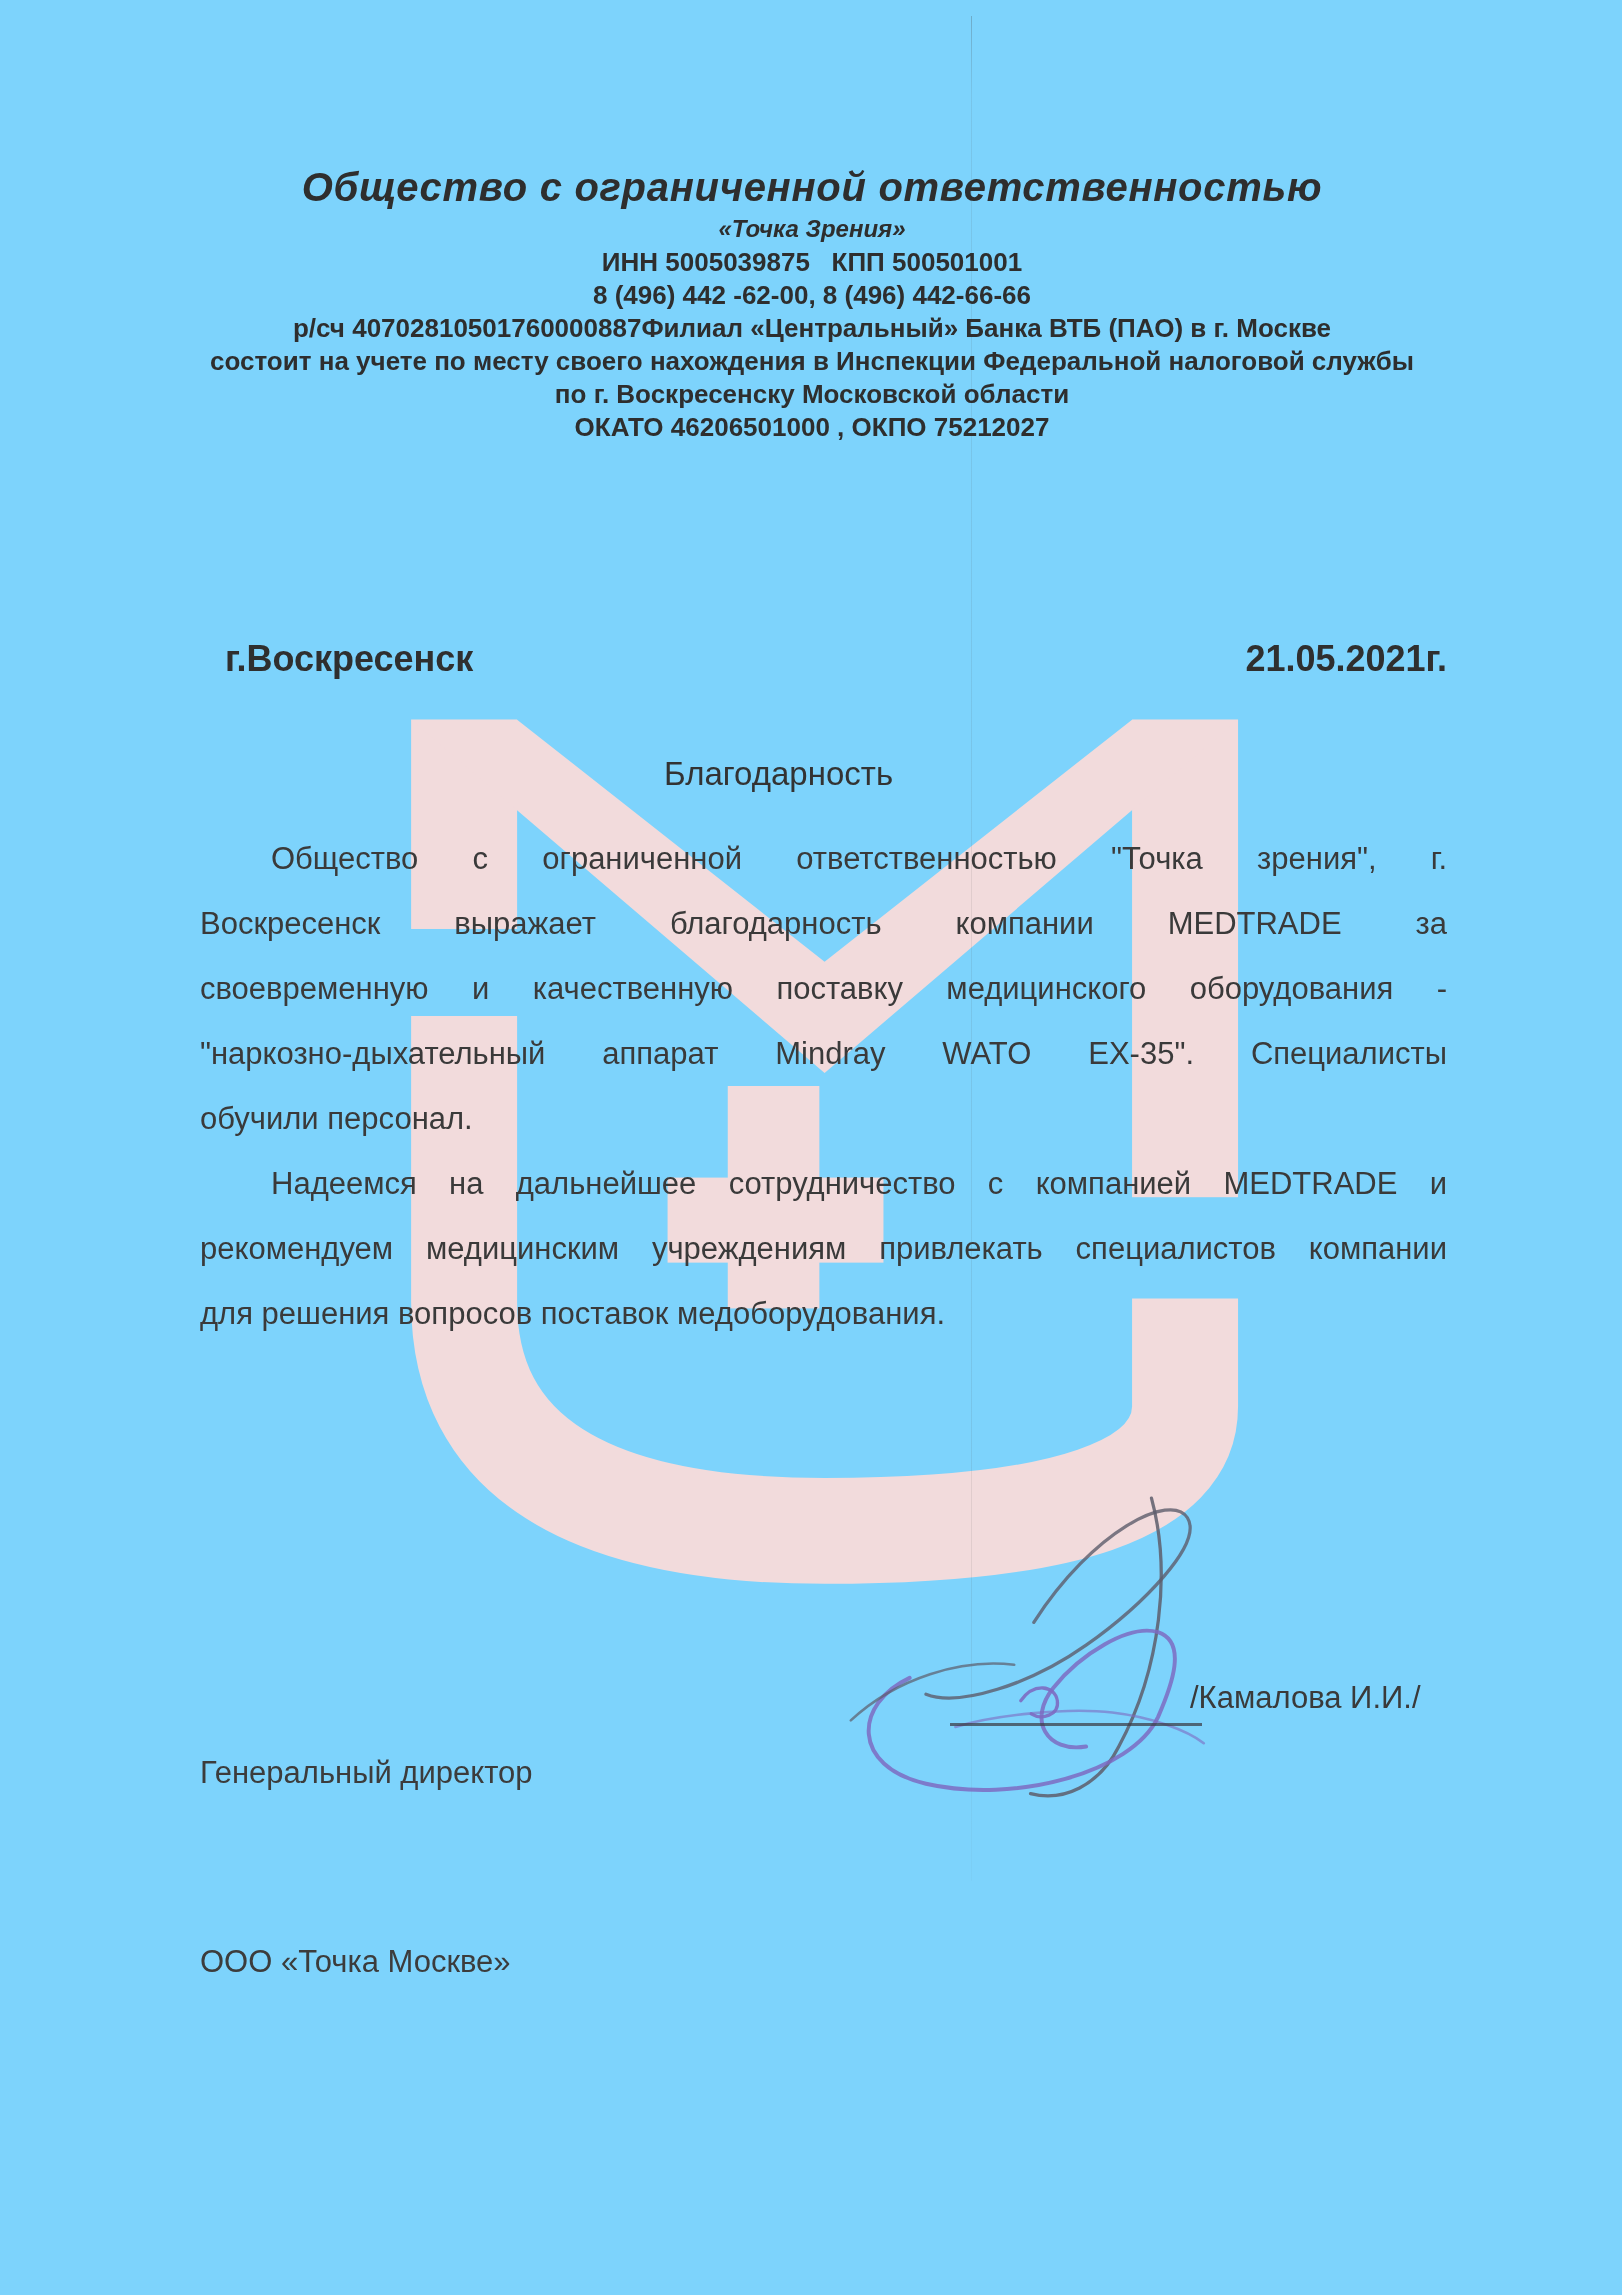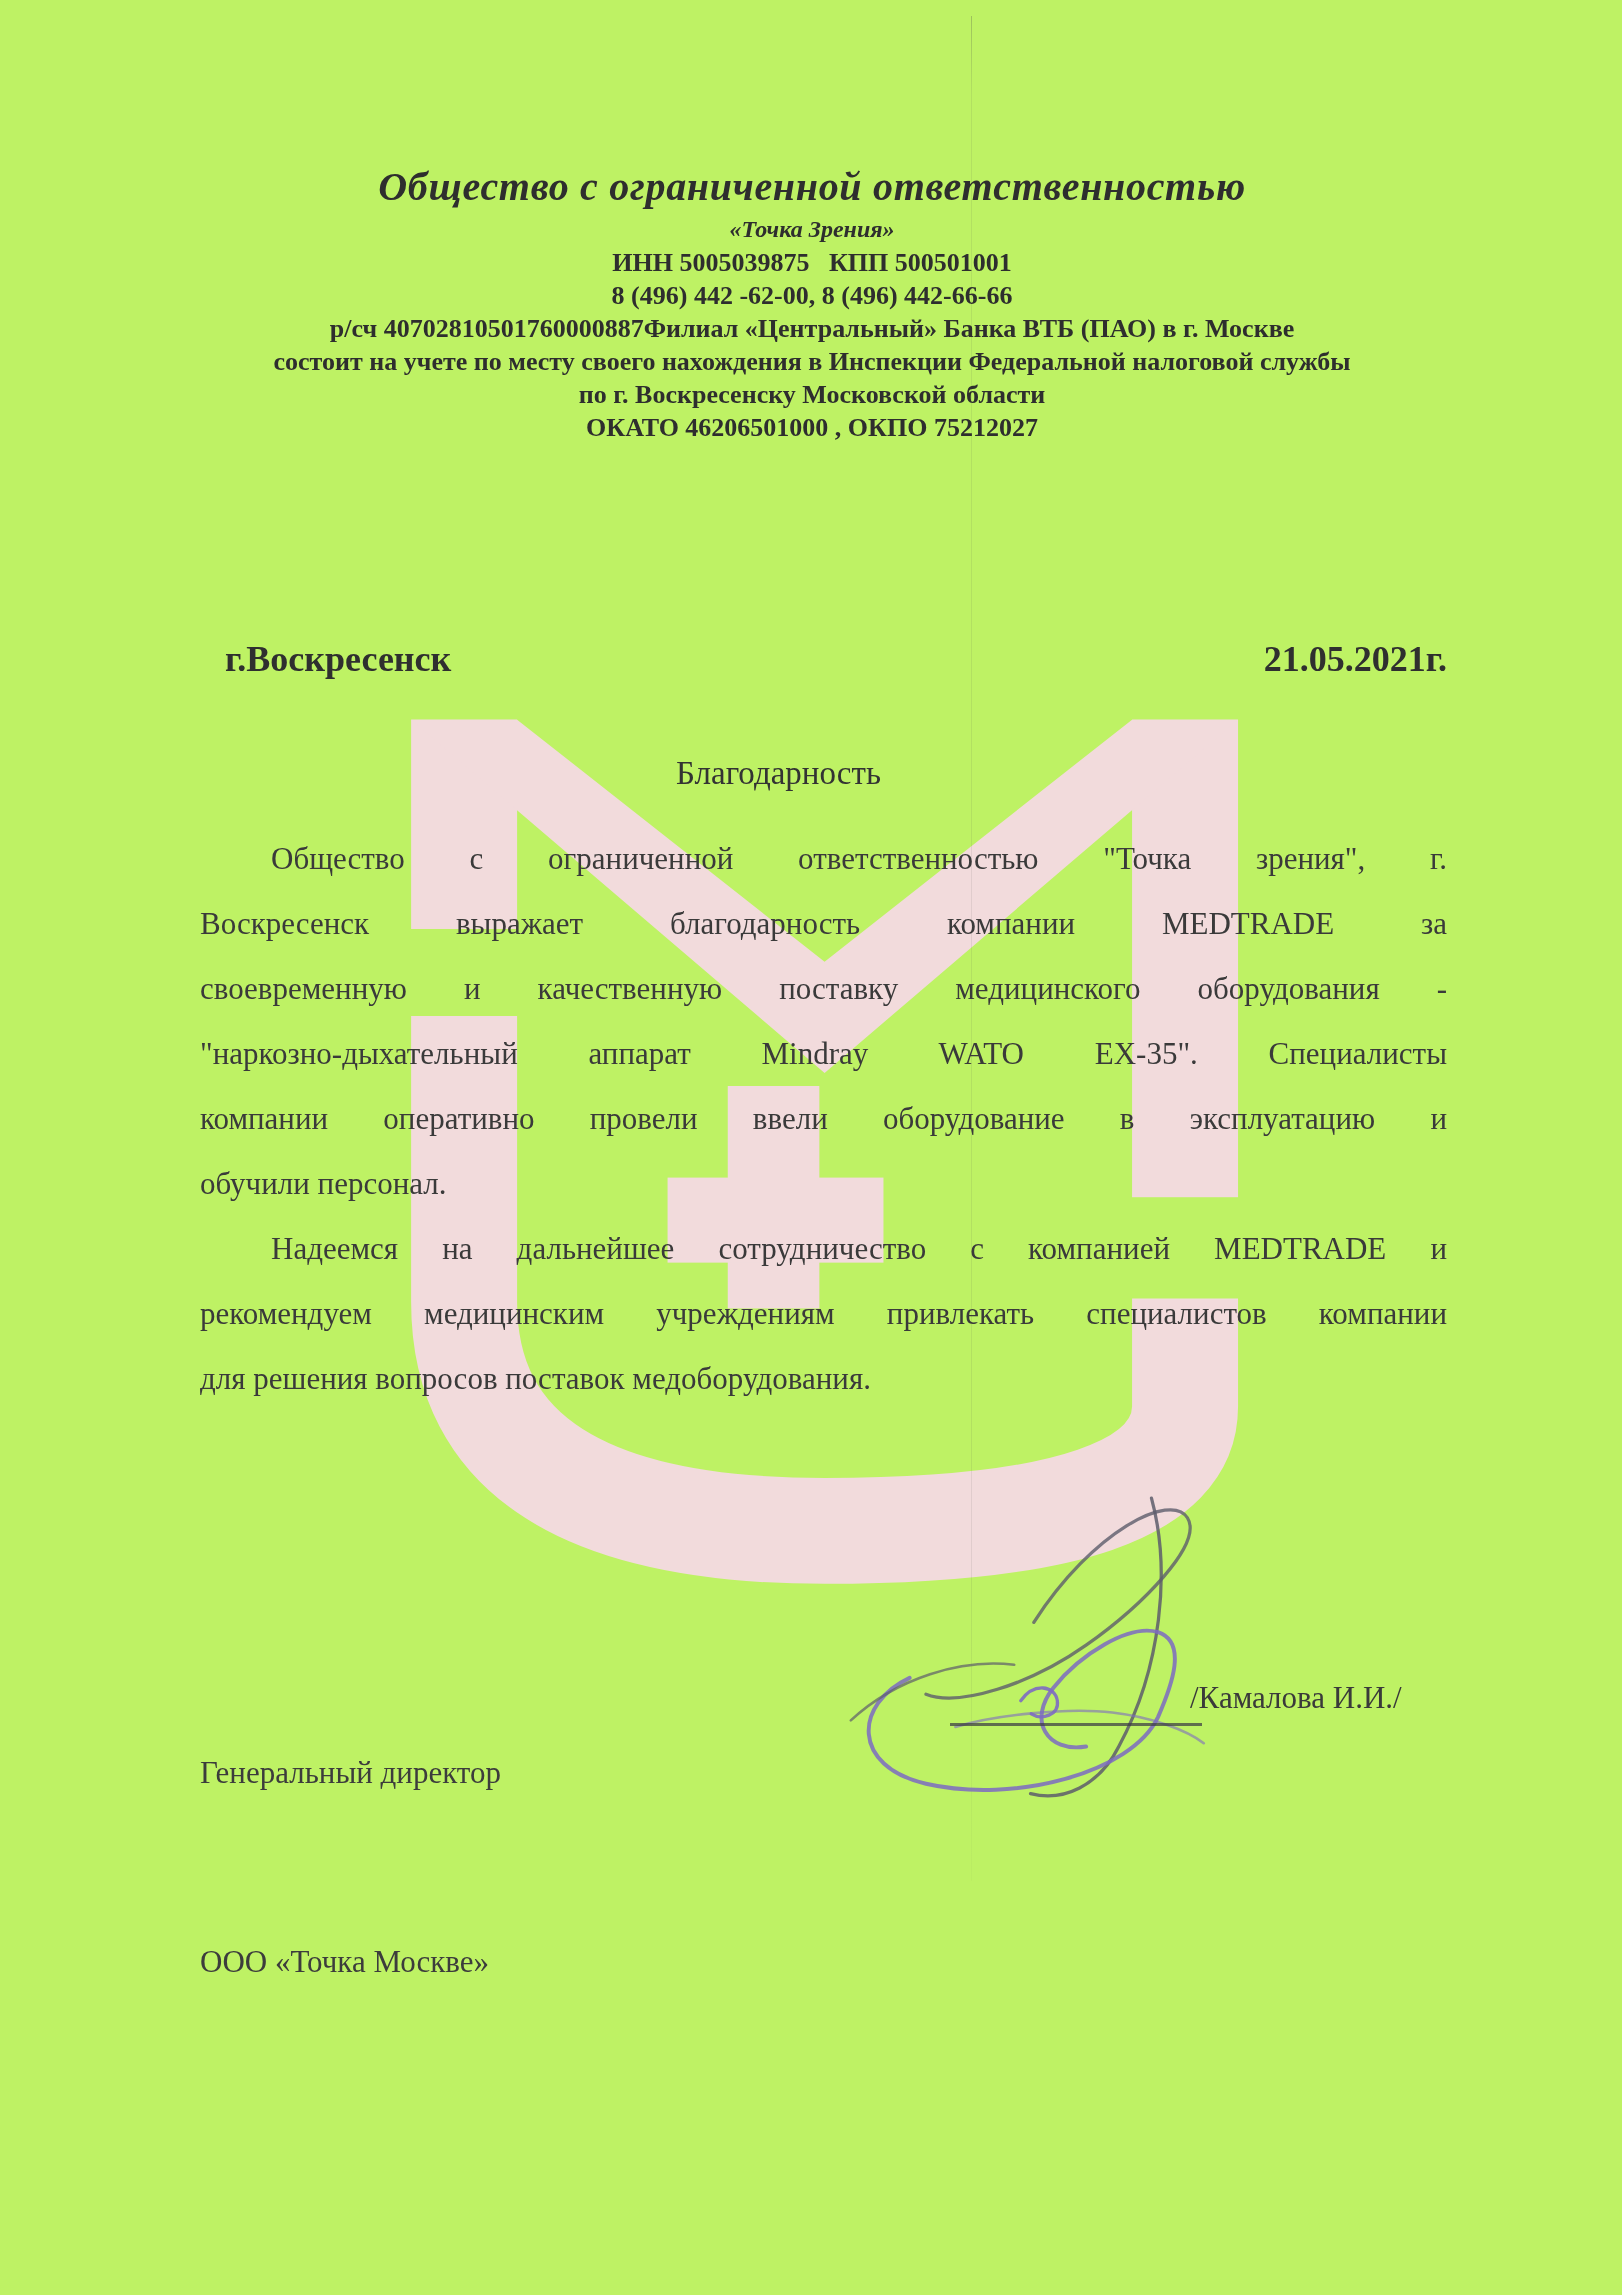--- a/index.html
+++ b/index.html
@@ -1,23 +1,23 @@
 <!DOCTYPE html>
 <html style="font-size:10.5px"><head>
 <meta charset="utf-8">
 <style>
   html, body { margin: 0; padding: 0; background: #e8e8e8; }
   .page {
     position: relative;
     width: 1623px;
     height: 2295px;
     margin: 0 auto;
-    background: #bef264;
+    background: #7dd3fc;
     overflow: hidden;
-    font-family: Liberation Serif, serif;
+    font-family: Liberation Sans, sans-serif;
     color: #3a3a3a;
   }
   
   .watermark-svg {
     position: absolute;
     left: 0; top: 0;
     width: 1623px; height: 2295px;
     pointer-events: none;
   }
   
@@ -169,21 +169,20 @@
     <span class="meta-date">21.05.2021г.</span>
   </div>
 
   <h1 class="doc-title">Благодарность</h1>
 
   <div class="body-text">
     <div class="jline indent">Общество  с  ограниченной  ответственностью  "Точка  зрения",  г.</div>
     <div class="jline">Воскресенск  выражает  благодарность  компании  MEDTRADE  за</div>
     <div class="jline">своевременную и качественную поставку медицинского оборудования -</div>
     <div class="jline">"наркозно-дыхательный  аппарат  Mindray  WATO  EX-35".  Специалисты</div>
-    <div class="jline">компании  оперативно  провели  ввели  оборудование  в  эксплуатацию  и</div>
     <div class="jline plast">обучили персонал.</div>
     <div class="jline indent">Надеемся на дальнейшее сотрудничество с компанией MEDTRADE и</div>
     <div class="jline">рекомендуем медицинским учреждениям привлекать специалистов компании</div>
     <div class="jline plast">для решения вопросов поставок медоборудования.</div>
   </div>
 
   <div class="sign-roles">
     <div>Генеральный директор</div>
     <div>ООО «Точка Москве»</div>
   </div>

